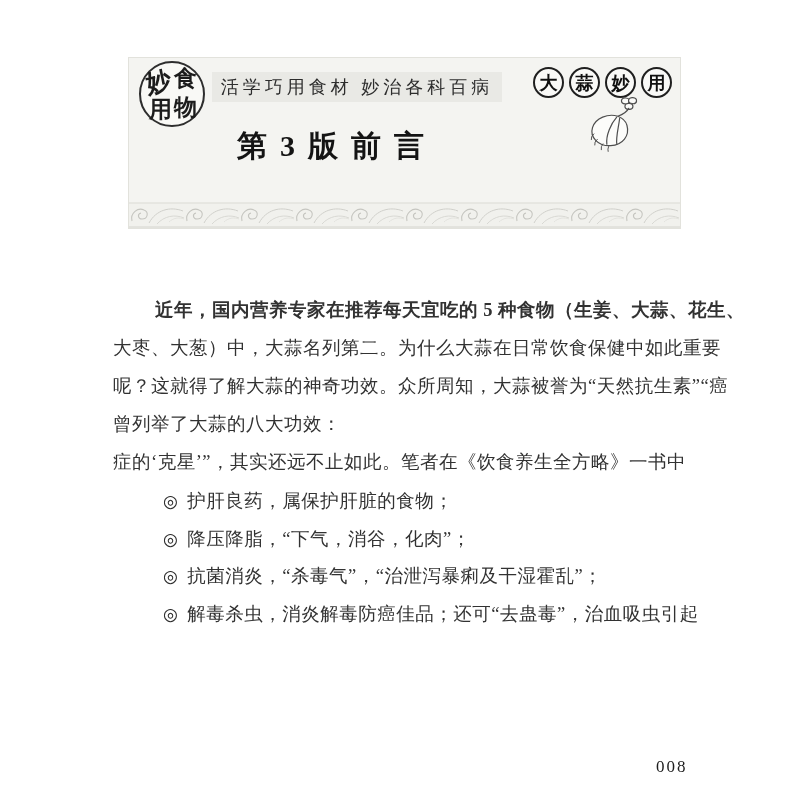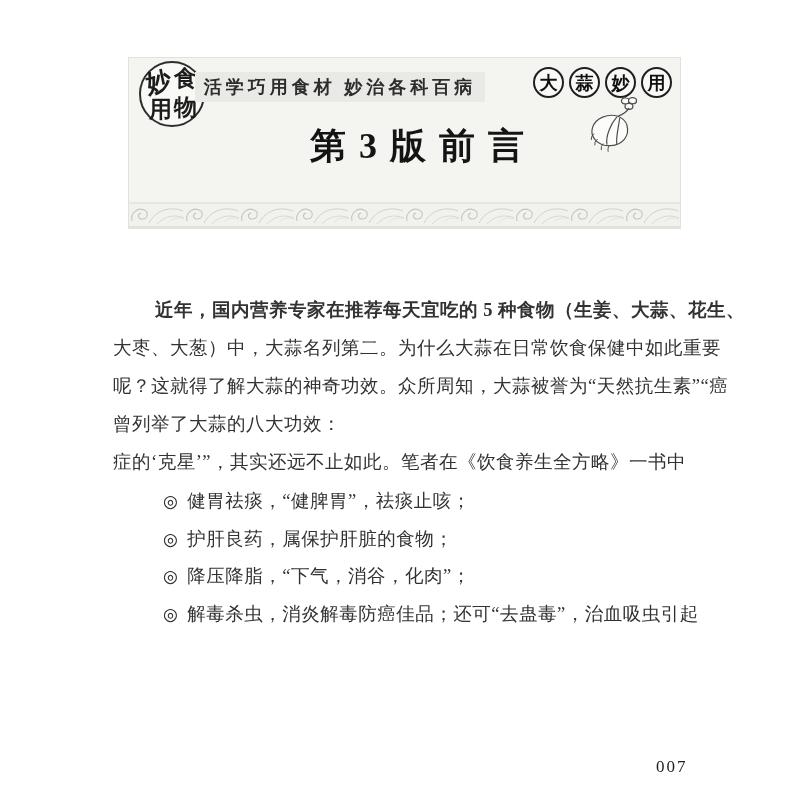--- a/index.html
+++ b/index.html
@@ -30,43 +30,43 @@
   .logo-char {
     position:absolute; font-weight:700; color:#1c1c1c;
     font-size:23px; line-height:1;
   }
   .logo-char.c0 { left:5px;  top:6px;  font-size:25px; transform:rotate(-12deg); }
   .logo-char.c1 { left:33px; top:4px; }
   .logo-char.c2 { left:8px;  top:35px; }
   .logo-char.c3 { left:33px; top:33px; }
 
   .slogan-band {
-    position:absolute; left:66px; top:14px;
+    position:absolute; left:83px; top:14px;
     width:290px; height:30px;
     background:#e9e9e5;
     text-align:center; line-height:30px;
     font-size:18px; letter-spacing:4px;
-    color:#2d2d2d; font-weight:700;
+    color:#2d2d2d; font-weight:400;
     white-space:nowrap;
   }
 
   .badges { position:absolute; left:404px; top:9px; display:flex; gap:5px; }
   .badge {
     width:31px; height:31px; box-sizing:border-box;
     border:2px solid #1f1f1f; border-radius:50%;
     background:#f9f9f7;
     text-align:center; line-height:28px;
     font-size:18px; font-weight:700; color:#101010;
   }
 
   .chapter-title {
     position:absolute; left:108px; top:60px;
     width:300px; height:56px; line-height:56px;
-    text-align:right; white-space:nowrap;
-    font-size:36px; font-weight:800; letter-spacing:13px;
+    text-align:left; white-space:nowrap;
+    font-size:30px; font-weight:800; letter-spacing:13px;
     color:#141414;
   }
 
   .garlic-svg { position:absolute; left:454px; top:36px; }
 
   .tagline {
     position:absolute; left:408px; top:95px;
     font-size:17px; line-height:30px; letter-spacing:1.5px;
     color:#3a3a3a; white-space:nowrap;
   }
@@ -151,28 +151,28 @@
   <div class="body-block">
     <div class="para-line indent">近年，国内营养专家在推荐每天宜吃的 5 种食物（生姜、大蒜、花生、</div>
     <div class="para-line">大枣、大葱）中，大蒜名列第二。为什么大蒜在日常饮食保健中如此重要</div>
     <div class="para-line">呢？这就得了解大蒜的神奇功效。众所周知，大蒜被誉为“天然抗生素”“癌</div>
     <div class="para-line">曾列举了大蒜的八大功效：</div>
     <div class="para-line">症的‘克星’”，其实还远不止如此。笔者在《饮食养生全方略》一书中</div>
   </div>
 
   <div class="bullet-list">
     <div class="bullet-item">
-      <span class="bullet-marker">◎</span><span>健胃祛痰，“健脾胃”，祛痰止咳；</span>
-    </div>
-    <div class="bullet-item">
       <span class="bullet-marker">◎</span><span>护肝良药，属保护肝脏的食物；</span>
     </div>
     <div class="bullet-item">
       <span class="bullet-marker">◎</span><span>降压降脂，“下气，消谷，化肉”；</span>
     </div>
     <div class="bullet-item">
+      <span class="bullet-marker">◎</span><span>抗菌消炎，“杀毒气”，“治泄泻暴痢及干湿霍乱”；</span>
+    </div>
+    <div class="bullet-item">
       <span class="bullet-marker">◎</span><span>解毒杀虫，消炎解毒防癌佳品；还可“去蛊毒”，治血吸虫引起</span>
     </div>
   </div>
 
-  <div class="page-number">007</div>
+  <div class="page-number">008</div>
 
 </div>
 
 </body></html>

